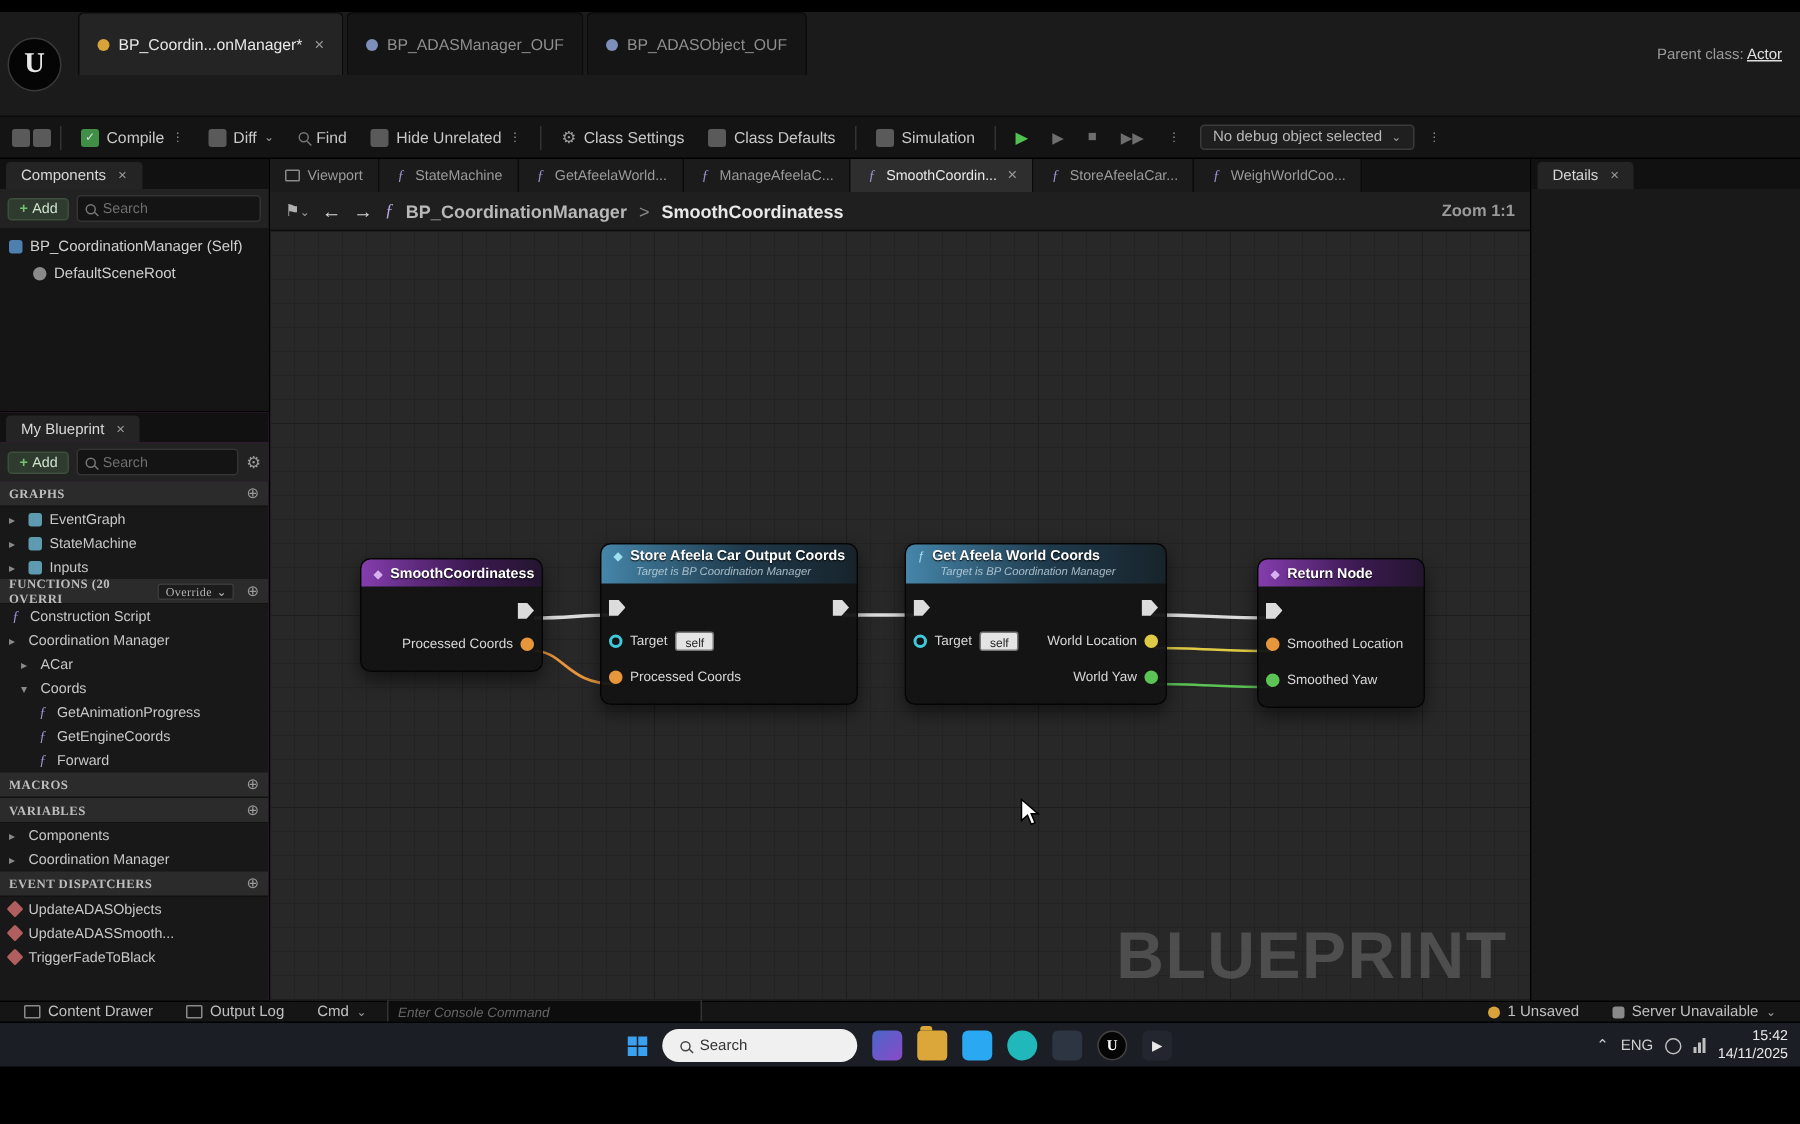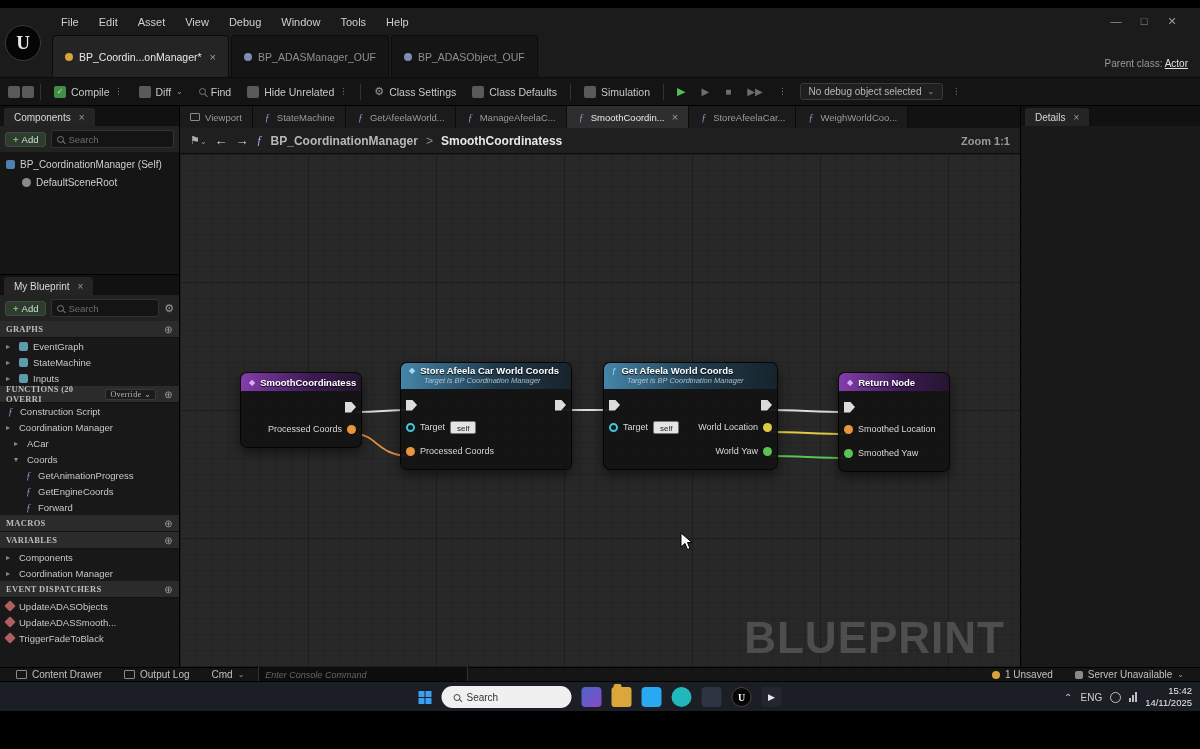--- a/index.html
+++ b/index.html
@@ -176,36 +176,20 @@
 <body>
 
 <div class="screen">
   <div class="app">
 
     <div class="titlebar">
       <div class="ue-logo">
         <div class="circle">U</div>
       </div>
       <div class="titlebar-right">
-        <div class="menu-row">
-          <span class="menu-item">File</span>
-          <span class="menu-item">Edit</span>
-          <span class="menu-item">Asset</span>
-          <span class="menu-item">View</span>
-          <span class="menu-item">Debug</span>
-          <span class="menu-item">Window</span>
-          <span class="menu-item">Tools</span>
-          <span class="menu-item">Help</span>
-          <span class="menu-spacer"></span>
-          <span class="win-controls">
-            <span class="win-btn">—</span>
-            <span class="win-btn">□</span>
-            <span class="win-btn">✕</span>
-          </span>
-        </div>
         <div class="tab-row">
           <div class="asset-tab active">
             <span class="tab-dot"></span>
             <span><span>BP_Coordin...onManager</span><span>*</span></span>
             <span class="tab-close">×</span>
           </div>
           <div class="asset-tab">
             <span class="tab-dot alt"></span>
             <span>BP_ADASManager_OUF</span>
           </div>
@@ -509,21 +493,21 @@
                 <span>Processed Coords</span>
                 <span class="pdot orange"></span>
               </div>
             </div>
           </div>
 
           <div class="node" style="left:220px;top:208px;width:172px">
             <div class="node-header header-blue">
               <div class="nh-line">
                 <span class="nh-icon">◆</span>
-                <span class="nh-title">Store Afeela Car World Coords</span>
+                <span class="nh-title">Store Afeela Car Output Coords</span>
               </div>
               <div class="nh-sub">Target is BP Coordination Manager</div>
             </div>
             <div class="node-body">
               <div class="pin-row exec-row row-between">
                 <span class="pin-exec"></span>
                 <span class="pin-exec"></span>
               </div>
               <div class="pin-row data-row">
                 <span class="pdot teal"></span>

